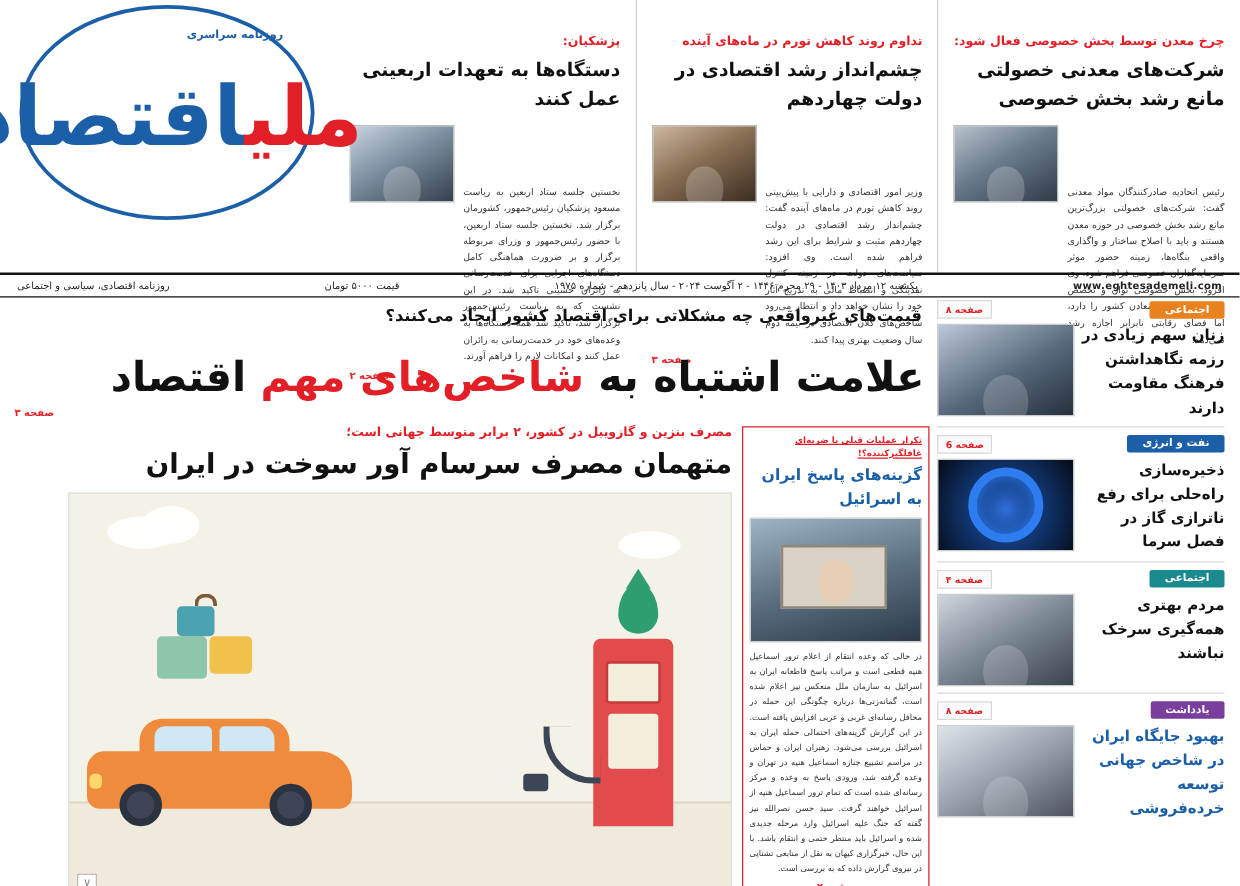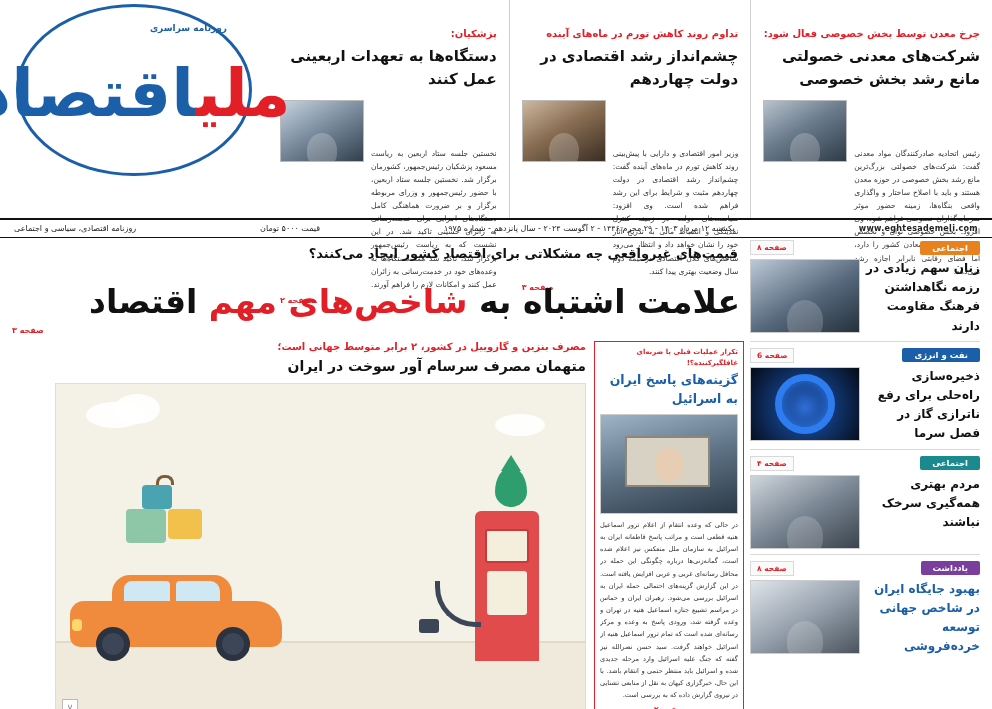--- a/index.html
+++ b/index.html
@@ -139,21 +139,21 @@
 
   .lead-body { display: flex; flex-direction: row; gap: 8px; flex: 1; }
 
   
   .illus-wrap { flex: 1; display: flex; flex-direction: column; padding-left: 43px; }
   .illus-kicker {
     color: #e21f26; font-size: 10px; font-weight: bold;
     text-align: right; margin-bottom: 4px;
   }
   .illus-headline {
-    font-size: 14px; font-weight: bold; color: #111;
+    font-size: 22px; font-weight: bold; color: #111;
     text-align: right; line-height: 1.45; margin-bottom: 6px;
   }
   .illustration {
     position: relative; flex: 1; min-height: 300px;
     background: #f4f2e7; border: 1px solid #ddd; overflow: hidden;
   }
   .ill-ground {
     position: absolute; left: 0; right: 0; bottom: 0; height: 78px;
     background: #efeadc;
     border-top: 2px solid #e0dbca;
@@ -243,21 +243,21 @@
   
   .side-article {
     width: 150px; flex: none;
     border: 1px solid #e21f26;
     padding: 5px;
     display: flex; flex-direction: column;
     background: #fff;
   }
   .sa-kicker {
     font-size: 7px; color: #e21f26; font-weight: bold;
-    text-align: right; line-height: 1.5; margin-bottom: 3px;
+    text-align: right; line-height: 1.5; margin-bottom: 3px; text-decoration: underline;
   }
   .sa-headline {
     font-size: 12.5px; font-weight: bold; color: #1b5fa8;
     text-align: right; line-height: 1.5; margin-bottom: 5px;
   }
   .sa-photo {
     width: 100%; height: 100px;
     background: linear-gradient(165deg,#9fb4c6 0%,#5d7184 50%,#2c3a47 100%);
     position: relative; overflow: hidden; margin-bottom: 5px;
     border: 1px solid #ccc;

